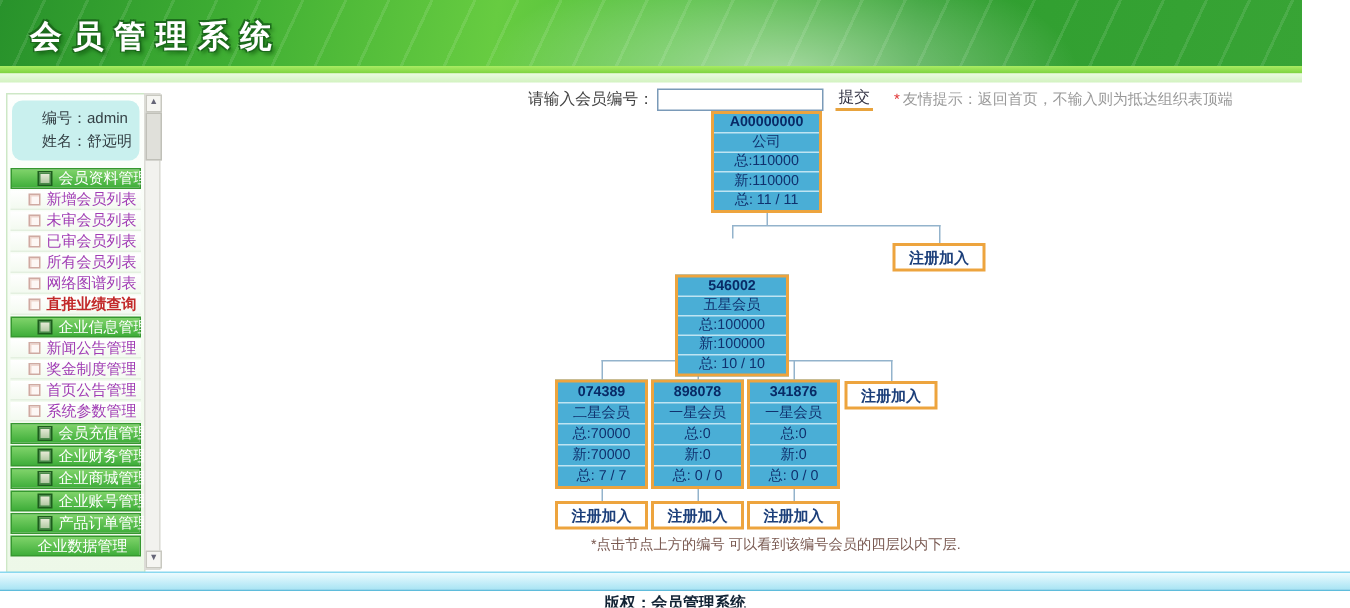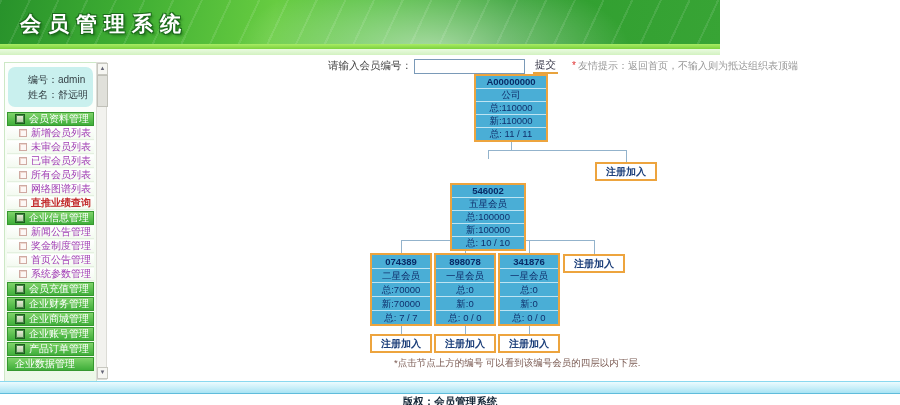--- a/index.html
+++ b/index.html
@@ -1,20 +1,20 @@
 <!DOCTYPE html>
 <html><head>
 <meta charset="utf-8">
 <style>
   html,body{margin:0;padding:0;}
   body{font-family:"Liberation Sans","DejaVu Sans",sans-serif;background:#fff;}
   .page{position:relative;width:900px;height:405px;overflow:hidden;background:#fff;}
 
   
-  .header{position:absolute;left:0;top:0;width:720px;height:55px;}
+  .header{position:absolute;left:0;top:0;width:868px;height:55px;}
   .header-main{position:relative;height:44px;
     background:
       repeating-linear-gradient(115deg, rgba(255,255,255,.10) 0 2px, rgba(255,255,255,0) 2px 26px),
       radial-gradient(ellipse 320px 130px at 60% 115%, rgba(255,255,255,.55), rgba(255,255,255,0) 62%),
       linear-gradient(100deg,#28922b 0%, #3fae33 18%, #67cc41 38%, #4cbc38 52%, #2f9e2f 70%, #38a435 100%);}
   .header-title{position:absolute;left:20px;top:10px;font-size:21px;font-weight:bold;color:#fff;
     letter-spacing:7px;
     text-shadow:1px 1px 0 #1c6b1c,-1px -1px 0 #1c6b1c,1px -1px 0 #1c6b1c,-1px 1px 0 #1c6b1c,2px 2px 3px rgba(0,60,0,.6);}
   .header-strip{height:5px;background:linear-gradient(#a9ec63,#7bd23e);}
   .header-strip2{height:6px;background:linear-gradient(#eafbe0,#d2f2c0);}
@@ -22,40 +22,40 @@
   
   .sidebar{position:absolute;left:4px;top:62px;width:91px;height:318px;overflow:hidden;
     background:linear-gradient(#fdfffd,#edf8e8);border:1px solid #cde8c6;}
   .userbox{margin:4px 3px 5px 3px;background:#c9f0ee;border-radius:7px;padding:5px 20px;
     font-size:10px;color:#333f44;line-height:15px;white-space:nowrap;}
   .actions{display:flex;gap:5px;margin:3px 3px 6px 3px;}
   .act-btn{flex:1;font-size:10px;color:#d33000;border:1px solid #e9a33c;background:#fff;
     padding:1px 0;text-align:center;border-radius:2px;cursor:pointer;white-space:nowrap;}
   .menu-header{height:12px;margin:1px 2px;background:linear-gradient(#7fd36a,#3fae3a);
     border:1px solid #36982f;color:#fff;font-size:10px;display:flex;align-items:center;
-    padding:0 7px;gap:4px;cursor:pointer;white-space:nowrap;}
+    padding:0 17px;gap:4px;cursor:pointer;white-space:nowrap;}
   .mh-icon{width:8px;height:8px;flex:0 0 8px;background:linear-gradient(#f0f0e0,#a8c49a);
     border:1px solid #1d5c1d;box-shadow:inset 0 0 0 1px #4a8a4a;}
   .menu-sub{height:12px;margin:0 2px 1px 2px;display:flex;align-items:center;gap:4px;
     padding-left:12px;font-size:10px;color:#a03cb4;cursor:pointer;white-space:nowrap;
     background:linear-gradient(#ffffff,#f3faf0);border-bottom:1px solid #e4f0e0;}
   .menu-sub.active{color:#c22a2a;font-weight:bold;}
   .sub-icon{width:6px;height:6px;flex:0 0 6px;border:1px solid #cfaaa2;background:#fdf7f5;
     box-shadow:inset 1px 1px 0 #eed6ce;}
 
   
   .scrollbar{position:absolute;left:96px;top:62px;width:11px;height:318px;background:#f2f2ee;border:1px solid #dcdcd6;box-sizing:border-box;}
   .sb-btn{position:absolute;left:0;width:9px;height:10px;background:#f6f6f2;border:1px solid #c8c8c0;
     font-size:6px;line-height:9px;text-align:center;color:#667;cursor:pointer;}
   .sb-up{top:0;}
   .sb-down{bottom:0;}
   .sb-thumb{position:absolute;left:0;top:12px;width:9px;height:30px;background:#e0e0da;border:1px solid #c0c0b8;cursor:pointer;}
 
   
-  .toolbar{position:absolute;left:328px;top:58px;display:flex;align-items:center;font-size:10.5px;color:#444;white-space:nowrap;}
+  .toolbar{position:absolute;left:352px;top:58px;display:flex;align-items:center;font-size:10.5px;color:#444;white-space:nowrap;}
   .search-input{width:105px;height:13px;border:1px solid #7a9ab8;font-size:10px;padding:0 2px;margin-left:2px;}
   .submit-link{margin-left:8px;color:#334;border-bottom:2px solid #e8a33d;padding:0 2px;cursor:pointer;}
   .tip{margin-left:14px;color:#999;font-size:10px;}
   .tip-star{color:#e03030;margin-right:2px;}
 
   
   .tree{position:absolute;left:0;top:0;width:900px;height:405px;pointer-events:none;}
   .tree > *{pointer-events:auto;}
   .ln{position:absolute;background:#93b3cc;}
   .l-v1{left:511px;top:138px;width:1px;height:12px;}

